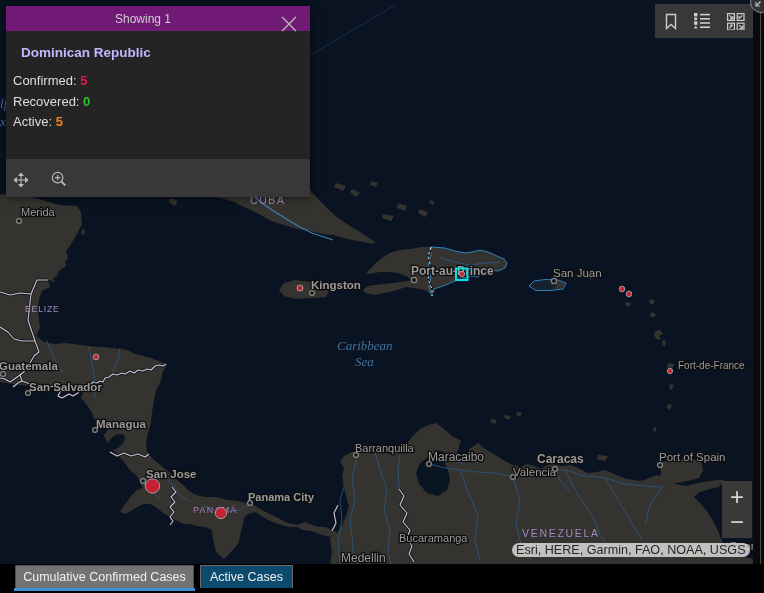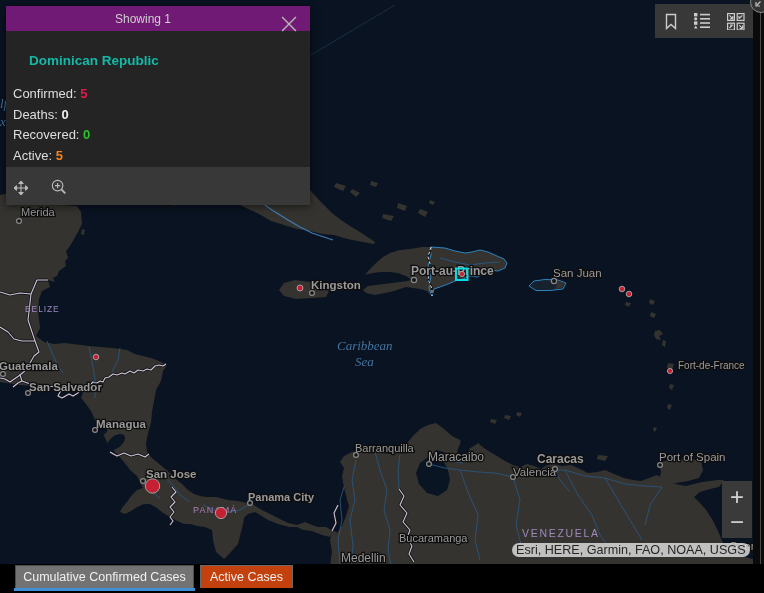--- a/index.html
+++ b/index.html
@@ -2,39 +2,39 @@
 <html><head>
 <meta charset="utf-8">
 <style>
   html,body{margin:0;padding:0;}
   body{width:764px;height:593px;overflow:hidden;position:relative;background:#091321;font-family:"Liberation Sans",sans-serif;}
   #map{position:absolute;left:0;top:0;}
   .popup{position:absolute;left:6px;top:6px;width:304px;background:#242424;box-shadow:0 1px 8px rgba(0,0,0,.6);}
   .popup-header{height:25px;background:#701a75;color:#cfcfcf;font-size:12px;line-height:26px;text-align:center;position:relative;padding-right:30px;}
   .popup-x{position:absolute;right:13px;top:10px;width:16px;height:16px;}
   .popup-body{height:120px;box-sizing:border-box;padding:0 7px;color:#dedede;}
-  .popup-title{font-weight:bold;font-size:13.5px;color:#14b8a6;margin:16px;padding-top:7px;line-height:14px;}
+  .popup-title{font-weight:bold;font-size:13.5px;color:#c4b5fd;margin:8px;padding-top:7px;line-height:14px;}
   .popup-lines{margin-top:11px;}
   .popup-line{font-size:13px;line-height:20.5px;}
   .popup-footer{height:38px;background:#383838;}
   .num-confirmed{color:#e6184a;font-weight:bold;}
   .num-deaths{color:#f0f0f0;font-weight:bold;}
   .num-recovered{color:#2bc42b;font-weight:bold;}
   .num-active{color:#f5821e;font-weight:bold;}
   .toolbar{position:absolute;left:655px;top:4px;width:98px;height:34px;background:#383838;display:flex;align-items:center;justify-content:space-around;}
   .rightstrip{position:absolute;left:753px;top:0;width:11px;height:593px;background:#0a0a0a;}
   .rightline{position:absolute;left:760px;top:8px;width:1px;height:557px;background:#4a4a4a;}
   .circlebtn{position:absolute;left:750px;top:-9px;width:20px;height:20px;border-radius:50%;background:#333;border:1.5px solid #888;overflow:hidden;}
   .zoomctl{position:absolute;left:722px;top:481px;width:30px;height:57px;background:#3a3a3a;color:#c8c8c8;}
   .zoomctl .z{height:28px;font-size:24px;text-align:center;line-height:26px;color:#d4d4d4;}
   .attrib{position:absolute;left:512px;top:543px;height:14px;background:rgba(225,225,225,0.82);color:#262626;font-size:12.6px;line-height:14px;padding:0 4px;white-space:nowrap;border-radius:7px;}
   .tabbar{position:absolute;left:0;top:564px;width:764px;height:29px;background:#000;}
   .tab1{position:absolute;left:15px;top:1px;width:177px;height:22px;background:#737373;border:1px solid #4d4d4d;border-bottom:none;color:#f0f0f0;font-size:12.5px;text-align:center;line-height:22px;}
   .tab1line{position:absolute;left:14px;top:24px;width:181px;height:3px;background:#3f8ed8;}
-  .tab2{position:absolute;left:200px;top:1px;width:91px;height:22px;background:#c2410c;border:1px solid #6a6a6a;border-bottom:none;color:#f0f0f0;font-size:12.5px;text-align:center;line-height:22px;}
+  .tab2{position:absolute;left:200px;top:1px;width:91px;height:22px;background:#0c4a6e;border:1px solid #6a6a6a;border-bottom:none;color:#f0f0f0;font-size:12.5px;text-align:center;line-height:22px;}
 </style>
 </head>
 <body>
 <svg id="map" width="764" height="593" viewBox="0 0 764 593">
 <rect x="0" y="0" width="764" height="593" fill="#091321"></rect>
 
 <path d="M40,8 L150,80" stroke="#323844" stroke-width="1.2" fill="none"></path>
 <path d="M311,55 L395,5" stroke="#274a66" stroke-width="1" fill="none" opacity="0.5"></path>
 
 <path id="centam" d="M0,195 L14,192 L60,205 L77,206 L81,212 L82,224 L78,232 L70,246 L66,251 L68,258 L65,261 L66,266 L59,271 L57,276 L53,278 L55,282 L48,280 L50,287 L42,291 L39,299 L38,311 L40,328 L36,336 L44,342 L54,344 L65,343 L89,346 L113,348 L127,350 L135,354 L143,356 L151,358 L159,361 L167,365 L163,371 L161,381 L156,390 L154,401 L152,412 L151,423 L148,433 L146,443 L147,452 L152,458 L158,463 L164,468 L170,473 L176,479 L182,484 L188,490 L194,494 L200,496 L206,497 L216,497 L228,500 L238,501 L247,503 L254,505 L262,510 L270,514 L278,518 L288,523 L297,525 L305,522 L312,525 L318,527 L326,527 L333,531 L330,537 L322,535 L312,531 L303,530 L297,527 L289,527 L278,524 L268,520 L260,515 L255,512 L248,514 L244,518 L243,524 L241,532 L238,544 L230,553 L224,559 L216,552 L213,540 L212,530 L205,527 L197,526 L190,524 L184,524 L177,521 L170,517 L163,513 L157,508 L150,504 L144,504 L137,507 L131,511 L125,514 L120,512 L122,508 L127,502 L131,496 L137,490 L143,488 L137,476 L130,470 L124,462 L116,453 L108,444 L102,432 L95,420 L91,411 L86,404 L81,398 L83,393 L79,389 L74,392 L70,388 L64,390 L45,387 L20,385 L0,382 Z" fill="#35332f"></path>
@@ -270,21 +270,20 @@
 <div class="popup">
   <div class="popup-header">Showing 1
     <svg class="popup-x" viewBox="0 0 15 15">
         <path d="M1 1 L14 14 M14 1 L1 14" stroke="#b8b8b8" stroke-width="1.3"></path>
       </svg>
   </div>
   <div class="popup-body">
     <div class="popup-title">Dominican Republic</div>
     <div class="popup-lines">
     <div class="popup-line">Confirmed: <span class="num-confirmed">5</span></div>
-    <div class="popup-line">Deaths: <span class="num-deaths">0</span></div>
     <div class="popup-line">Recovered: <span class="num-recovered">0</span></div>
     <div class="popup-line">Active: <span class="num-active">5</span></div>
     </div>
   </div>
   <div class="popup-footer">
     <svg style="margin:12px 0 0 7.5px" width="14" height="14" viewBox="0 0 15 15">
         <g stroke="#bbbbbb" stroke-width="1.1" fill="#bbbbbb">
           <line x1="7.5" y1="2" x2="7.5" y2="13"></line>
           <line x1="2" y1="7.5" x2="13" y2="7.5"></line>
           <path d="M7.5 0 l2 2.6 h-4 z"></path>

